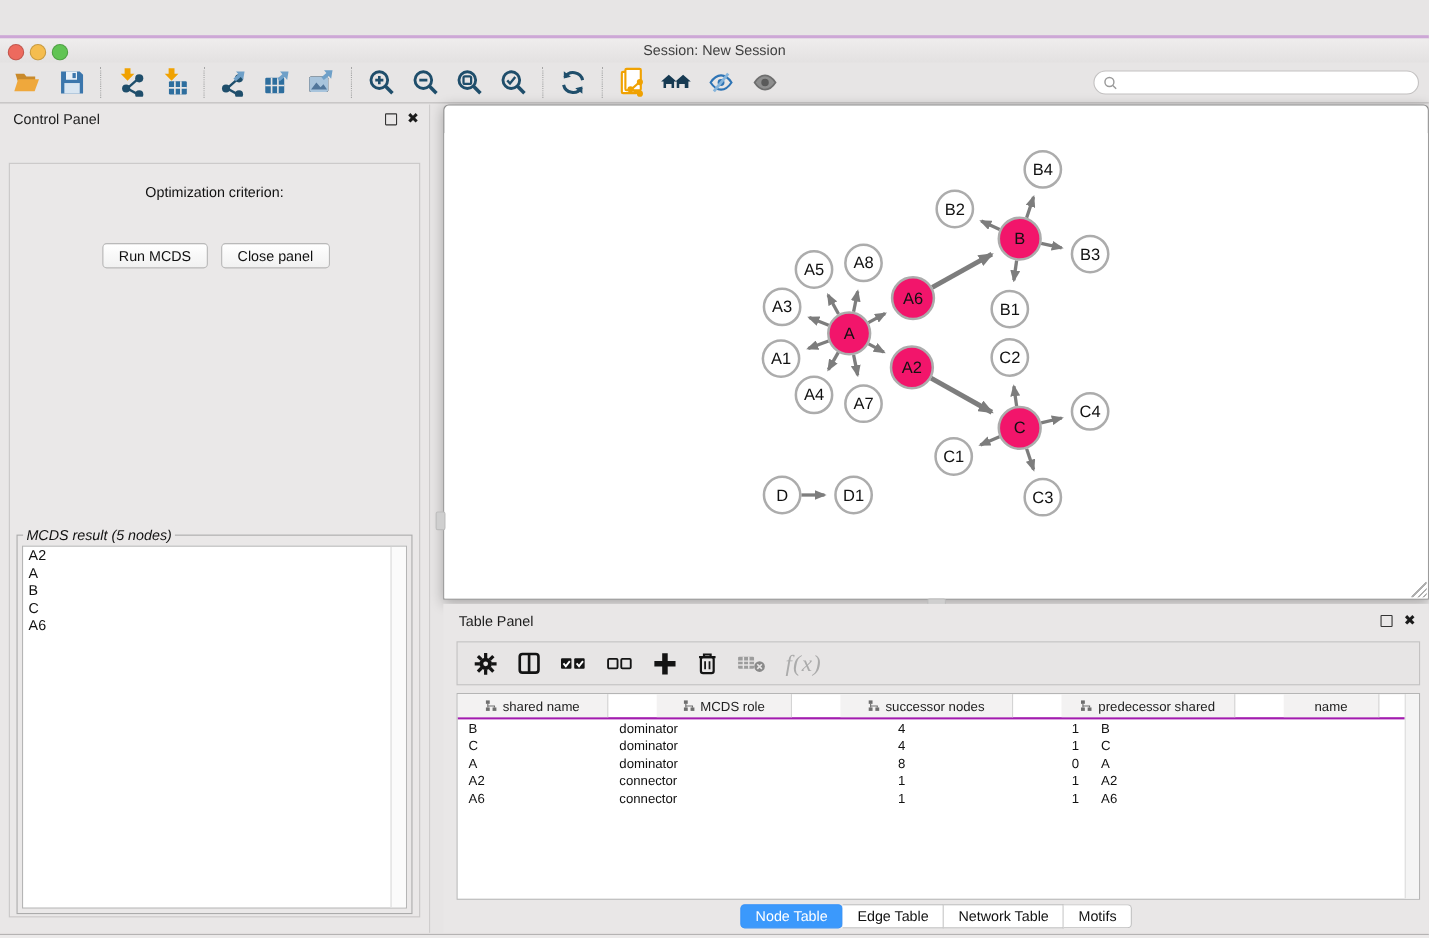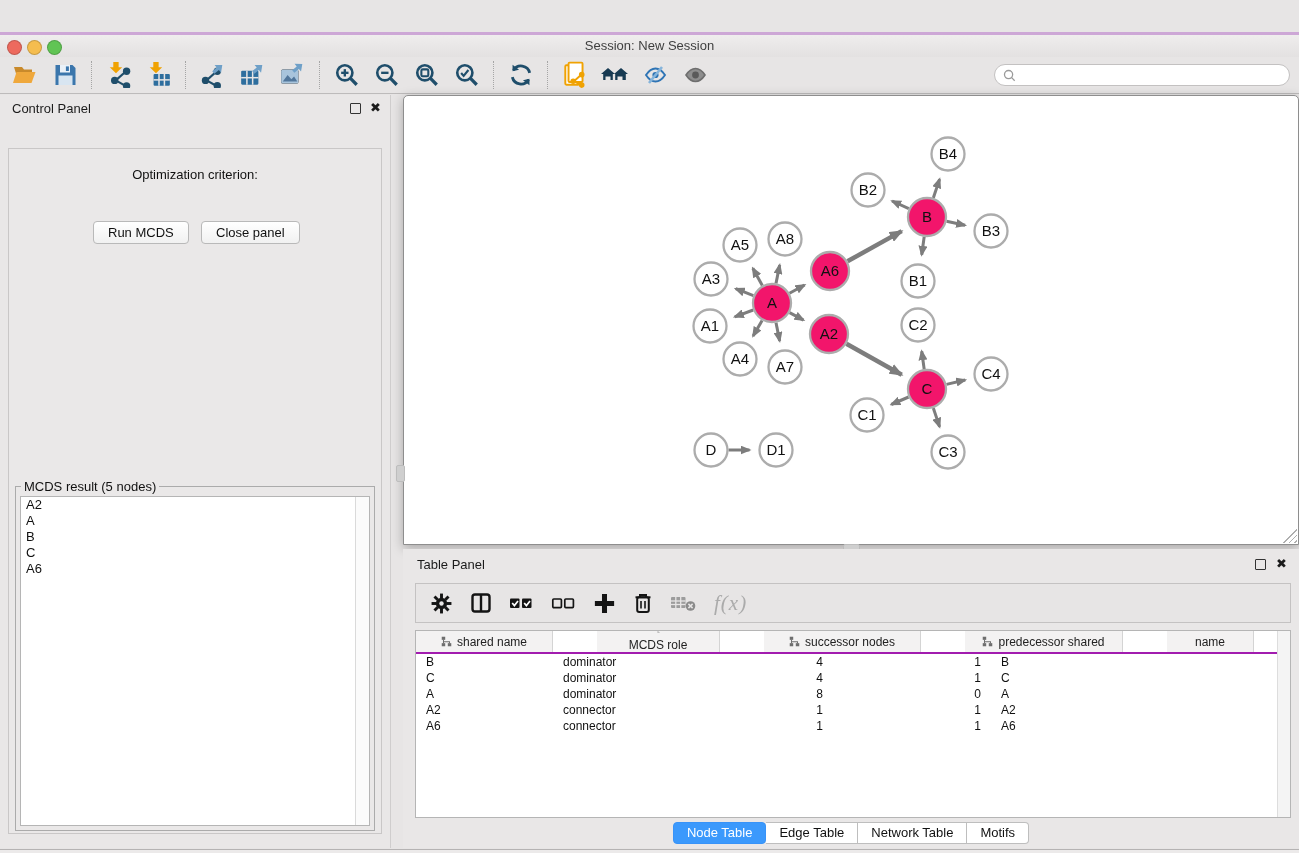--- a/index.html
+++ b/index.html
@@ -50,21 +50,21 @@
   .dropdown .dval{flex:1;font-size:13px;padding-left:8px;color:#111;white-space:nowrap;overflow:hidden;}
   .stepper{width:20px;height:23px;margin:-1px -1px -1px 0;border-radius:0 4px 4px 0;
     background:linear-gradient(#6FB0F9,#2E7BEF);display:flex;flex-direction:column;align-items:center;justify-content:center;gap:2px;}
   .stepper .up{width:0;height:0;border-left:4px solid transparent;border-right:4px solid transparent;border-bottom:5px solid #fff;}
   .stepper .down{width:0;height:0;border-left:4px solid transparent;border-right:4px solid transparent;border-top:5px solid #fff;}
   .cp-btn{position:absolute;top:72px;height:23px;background:linear-gradient(#FFFFFF,#F1F1F1);border:1px solid #B9B9B9;
     border-radius:4px;font-size:13px;color:#111;font-family:inherit;padding:0 14px;}
   .btn-run{left:84px;}
   .btn-close{left:192px;}
   .groupbox{position:absolute;left:6px;right:6px;top:337px;bottom:2px;border:1px solid #ABABAB;}
-  .groupbox .gtitle{position:absolute;top:-8px;left:5px;background:#EAE8E8;padding:0 3px;font-size:13px;color:#111;}
+  .groupbox .gtitle{position:absolute;top:-8px;left:5px;background:#EAE8E8;padding:0 3px;font-size:13px;color:#111;font-style:italic;}
   .result-list{position:absolute;left:4px;right:4px;top:9px;bottom:4px;background:#fff;border:1px solid #B5B5B5;overflow:hidden;}
   .scroll-strip{position:absolute;right:0;top:0;bottom:0;width:13px;background:#FBFBFB;border-left:1px solid #DADADA;}
   .result-list .item{font-size:13px;line-height:16px;padding-left:5px;color:#111;}
 
   
   .net-window{left:403px;top:63px;width:896px;height:450px;background:#fff;border:1px solid #8E8E8E;
     box-sizing:border-box;border-radius:5px 5px 0 0;box-shadow:0 3px 12px rgba(0,0,0,.28);}
   .net-titlebar{position:absolute;left:0;top:0;width:100%;height:25px;border-radius:4px 4px 0 0;
     background:linear-gradient(#EDEDED,#D9D9D9);border-bottom:1px solid #ABABAB;box-sizing:border-box;}
   .net-titlebar .traffic{top:6px;width:12px;height:12px;}
@@ -511,21 +511,21 @@
           <svg width="11" height="11" viewBox="0 0 12 12">
             <g fill="#6E6E6E">
               <rect x="0.8" y="0.8" width="3.8" height="3.4"></rect>
               <rect x="0.8" y="7.8" width="3.8" height="3.4"></rect>
               <rect x="7.4" y="7.8" width="3.8" height="3.4"></rect>
             </g>
             <path d="M2.7 4.2v2.2h6.6v1.4M2.7 6.4v1.4" fill="none" stroke="#6E6E6E" stroke-width="1.1"></path>
           </svg>
           <span>shared name</span>
         </div>
-        <div class="th" style="width: 123px; flex-direction: column;">
+        <div class="th" style="width: 123px;">
           <svg width="11" height="11" viewBox="0 0 12 12">
             <g fill="#6E6E6E">
               <rect x="0.8" y="0.8" width="3.8" height="3.4"></rect>
               <rect x="0.8" y="7.8" width="3.8" height="3.4"></rect>
               <rect x="7.4" y="7.8" width="3.8" height="3.4"></rect>
             </g>
             <path d="M2.7 4.2v2.2h6.6v1.4M2.7 6.4v1.4" fill="none" stroke="#6E6E6E" stroke-width="1.1"></path>
           </svg>
           <span>MCDS role</span>
         </div>

